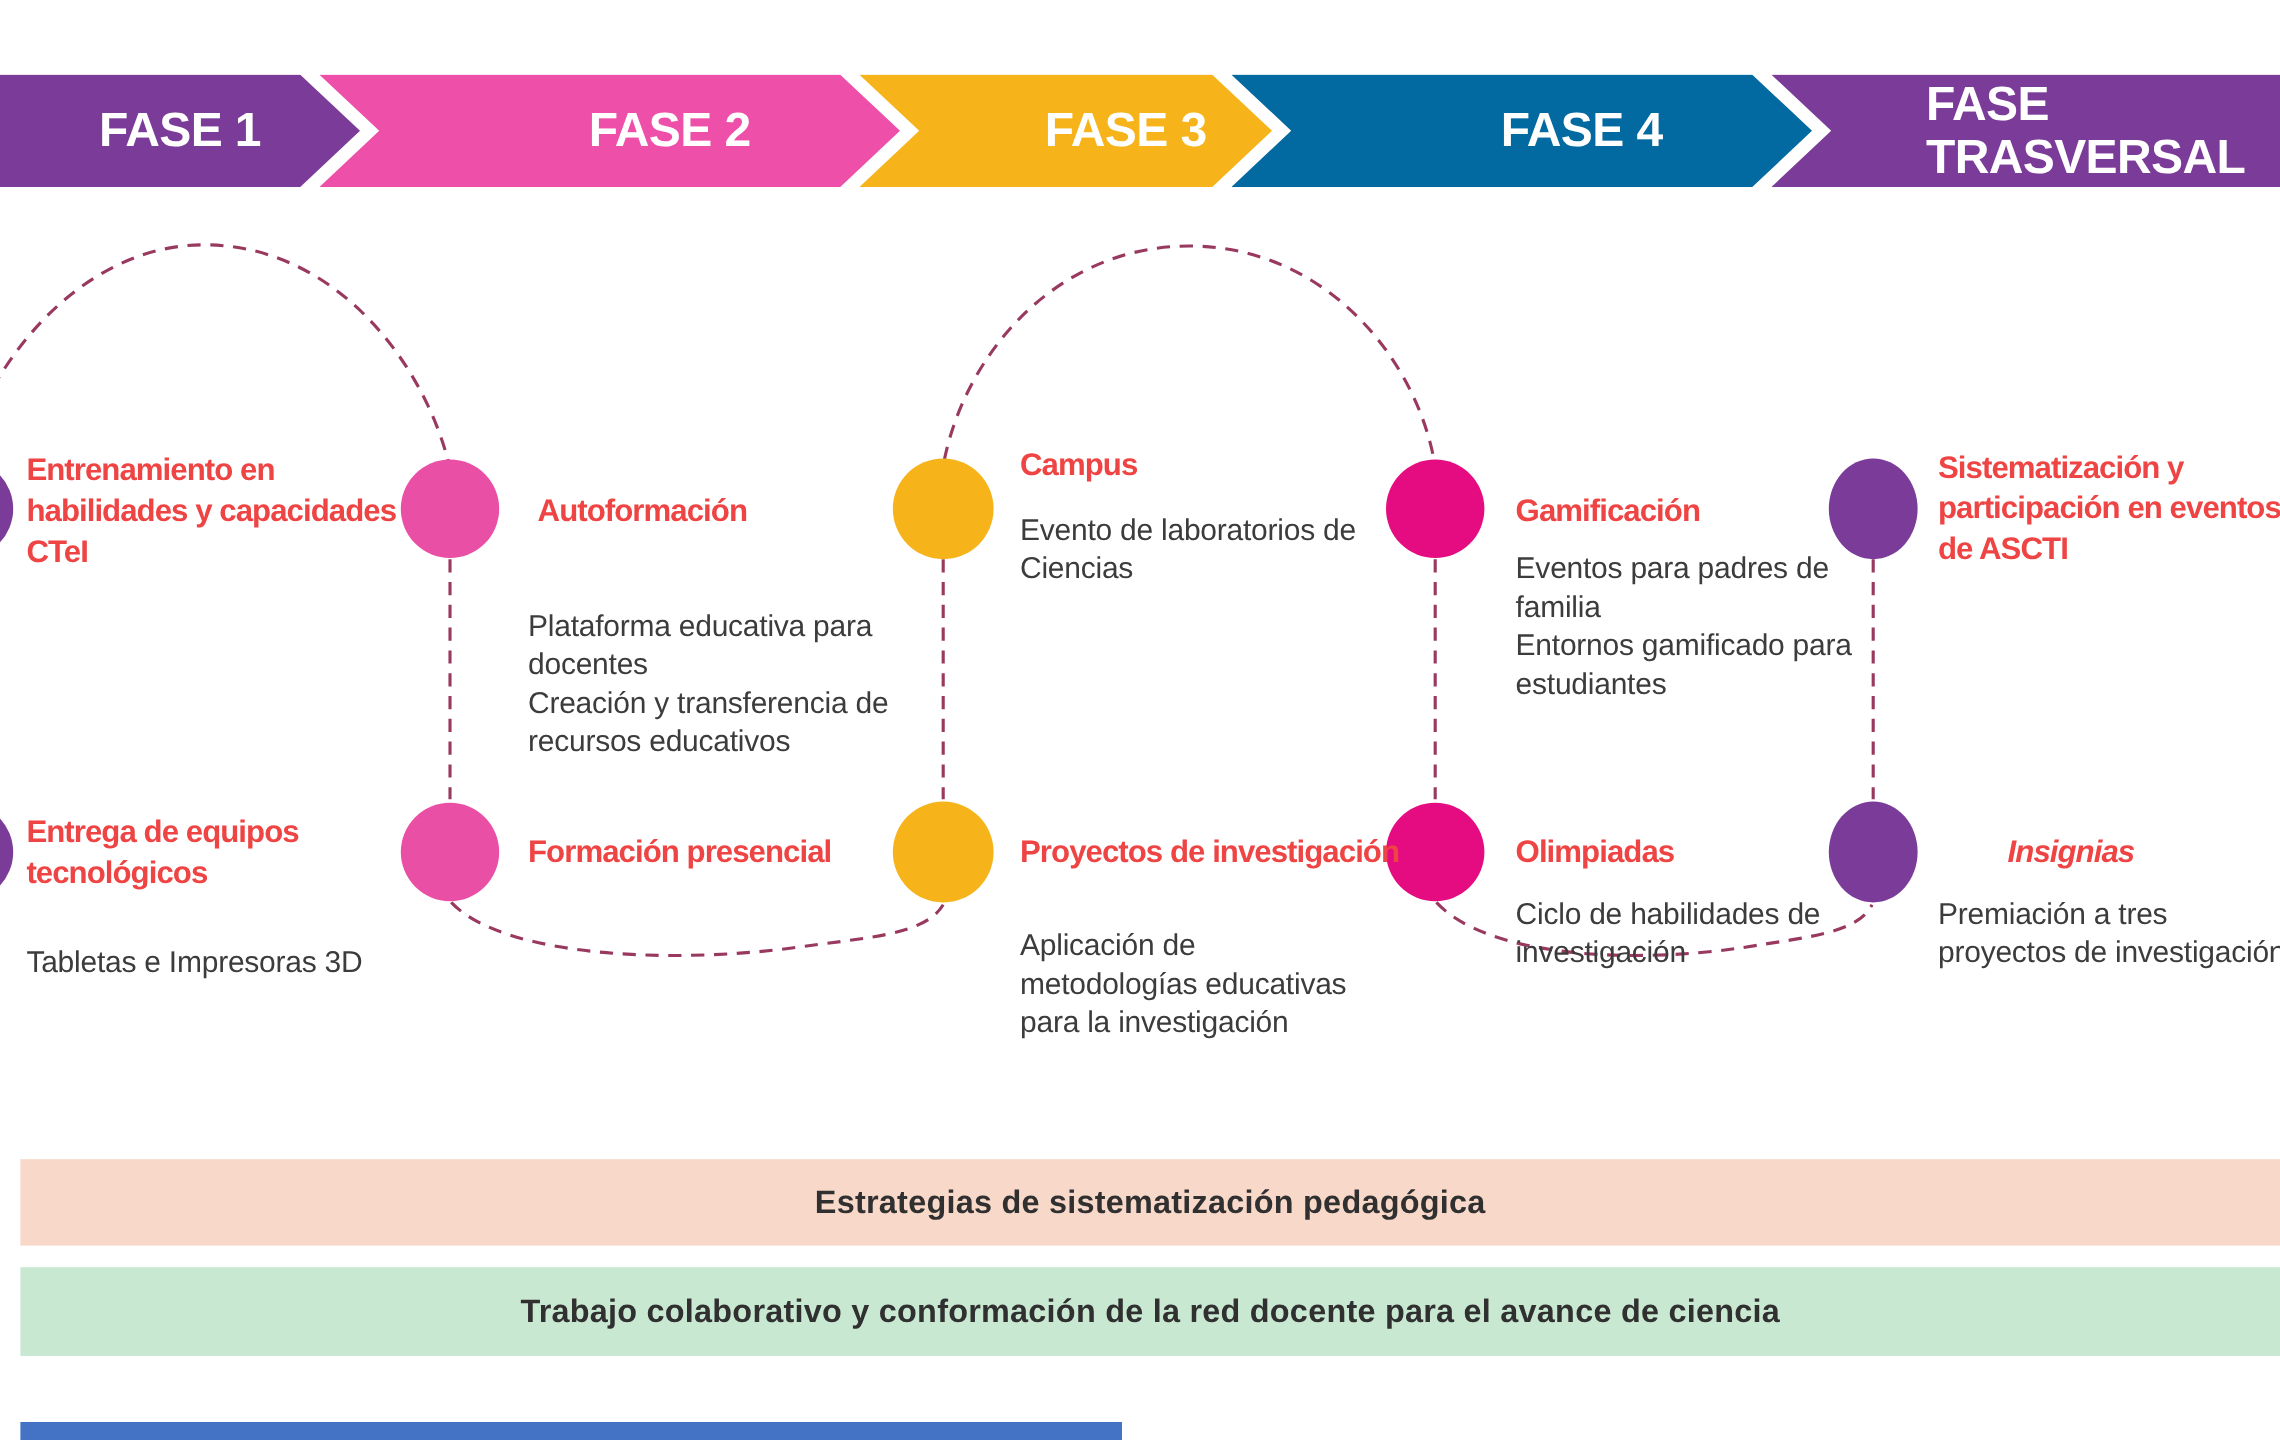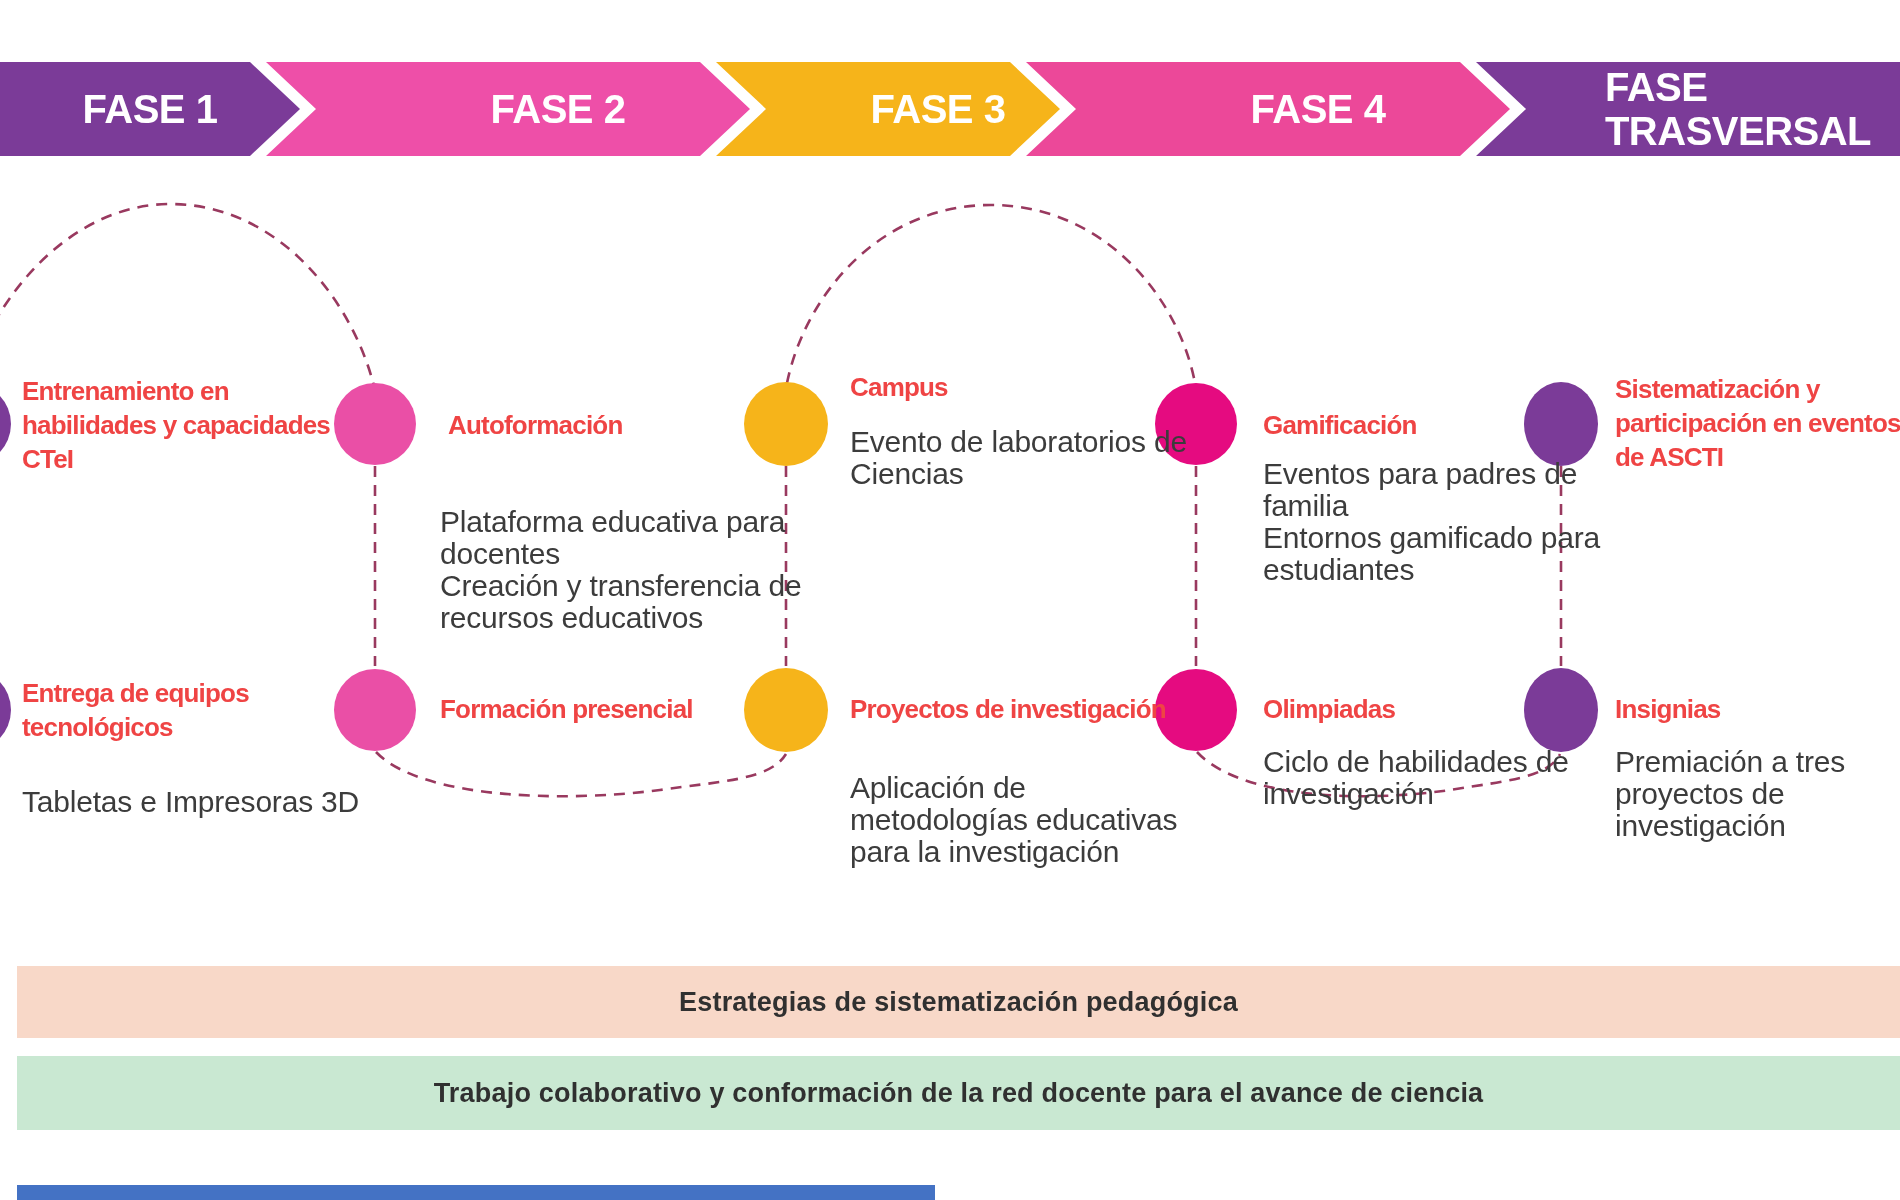--- a/index.html
+++ b/index.html
@@ -10,21 +10,21 @@
   
   .seg{position:absolute;top:62px;height:94px;display:flex;align-items:center;justify-content:center;}
   .seg .lbl{color:#ffffff;font-weight:700;font-size:40px;letter-spacing:-0.5px;line-height:44px;
             text-align:left;white-space:pre-line;}
 
   
   svg.connectors{position:absolute;left:0;top:0;z-index:1;}
 
   .tblock{position:absolute;z-index:3;white-space:pre-line;}
   .title{color:#ef4444;font-weight:700;font-size:26px;line-height:34px;letter-spacing:-0.8px;}
-  .desc{color:#3c3c3c;font-weight:400;font-size:30px;line-height:32px;letter-spacing:-0.2px;}
+  .desc{color:#3c3c3c;font-weight:400;font-size:25px;line-height:32px;letter-spacing:-0.2px;}
 
   .strip{position:absolute;left:17px;width:1883px;display:flex;align-items:center;justify-content:center;
          z-index:2;}
   .strip .stxt{font-size:27px;color:#303030;letter-spacing:0.2px;font-weight:bold;}
   #strip-1{top:966px;height:72px;padding-right:235px;}
   #strip-2{top:1056px;height:74px;padding-right:235px;}
   #footer-bar{position:absolute;left:17px;top:1185px;width:918px;height:15px;z-index:2;}
 </style>
 </head>
 <body>
@@ -33,21 +33,21 @@
 
   <div class="seg" id="seg-1" style="left: 0px; width: 300px; padding-right: 50px; clip-path: polygon(0px 0px, 250px 0px, 300px 47px, 250px 94px, 0px 94px); background: rgb(123, 59, 152);">
     <span class="lbl">FASE 1</span>
   </div>
   <div class="seg" id="seg-2" style="left: 266px; width: 484px; padding-left: 50px; padding-right: 50px; clip-path: polygon(0px 0px, 434px 0px, 484px 47px, 434px 94px, 0px 94px, 50px 47px); background: rgb(238, 79, 168);">
     <span class="lbl">FASE 2</span>
   </div>
   <div class="seg" id="seg-3" style="left: 716px; width: 344px; padding-left: 50px; padding-right: 50px; clip-path: polygon(0px 0px, 294px 0px, 344px 47px, 294px 94px, 0px 94px, 50px 47px); background: rgb(246, 180, 26);">
     <span class="lbl">FASE 3</span>
   </div>
-  <div class="seg" id="seg-4" style="left: 1026px; width: 484px; padding-left: 50px; padding-right: 50px; clip-path: polygon(0px 0px, 434px 0px, 484px 47px, 434px 94px, 0px 94px, 50px 47px); background: #ec4899;">
+  <div class="seg" id="seg-4" style="left: 1026px; width: 484px; padding-left: 50px; padding-right: 50px; clip-path: polygon(0px 0px, 434px 0px, 484px 47px, 434px 94px, 0px 94px, 50px 47px); background: #0369a1;">
     <span class="lbl">FASE 4</span>
   </div>
   <div class="seg" id="seg-5" style="left: 1476px; width: 424px; padding-left: 50px; clip-path: polygon(0px 0px, 424px 0px, 424px 94px, 0px 94px, 50px 47px); background: rgb(123, 59, 152);">
     <span class="lbl">FASE
 TRASVERSAL</span>
   </div>
 
   <svg class="connectors" width="1900" height="1200" viewBox="0 0 1900 1200">
     <g fill="none" stroke-width="2.6" stroke-dasharray="11 8">
       <path d="M -45 430 C -20 300 70 204 170 204 C 278 204 352 300 374 386" stroke="#99395f"></path>
@@ -98,21 +98,21 @@
 familia
 Entornos gamificado para
 estudiantes</div>
   <div class="tblock title" style="left:1263px;top:692px;">Olimpiadas</div>
   <div class="tblock desc" style="left:1263px;top:746px;">Ciclo de habilidades de
 investigación</div>
 
   <div class="tblock title" style="left:1615px;top:372px;width:340px;">Sistematización y
 participación en eventos
 de ASCTI</div>
-  <div class="tblock title" style="left:1615px;top:692px;">Insignias</div>
+  <div class="tblock title" style="left:1673px;top:692px;font-style:italic;">Insignias</div>
   <div class="tblock desc" style="left:1615px;top:746px;width:340px;">Premiación a tres
 proyectos de investigación</div>
 
   <div class="strip" id="strip-1" style="background: rgb(248, 216, 200);">
     <span class="stxt">Estrategias de sistematización pedagógica</span>
   </div>
   <div class="strip" id="strip-2" style="background: rgb(201, 232, 210);">
     <span class="stxt">Trabajo colaborativo y conformación de la red docente para el avance de ciencia</span>
   </div>
   <div id="footer-bar" style="background: rgb(68, 114, 196);"></div>

